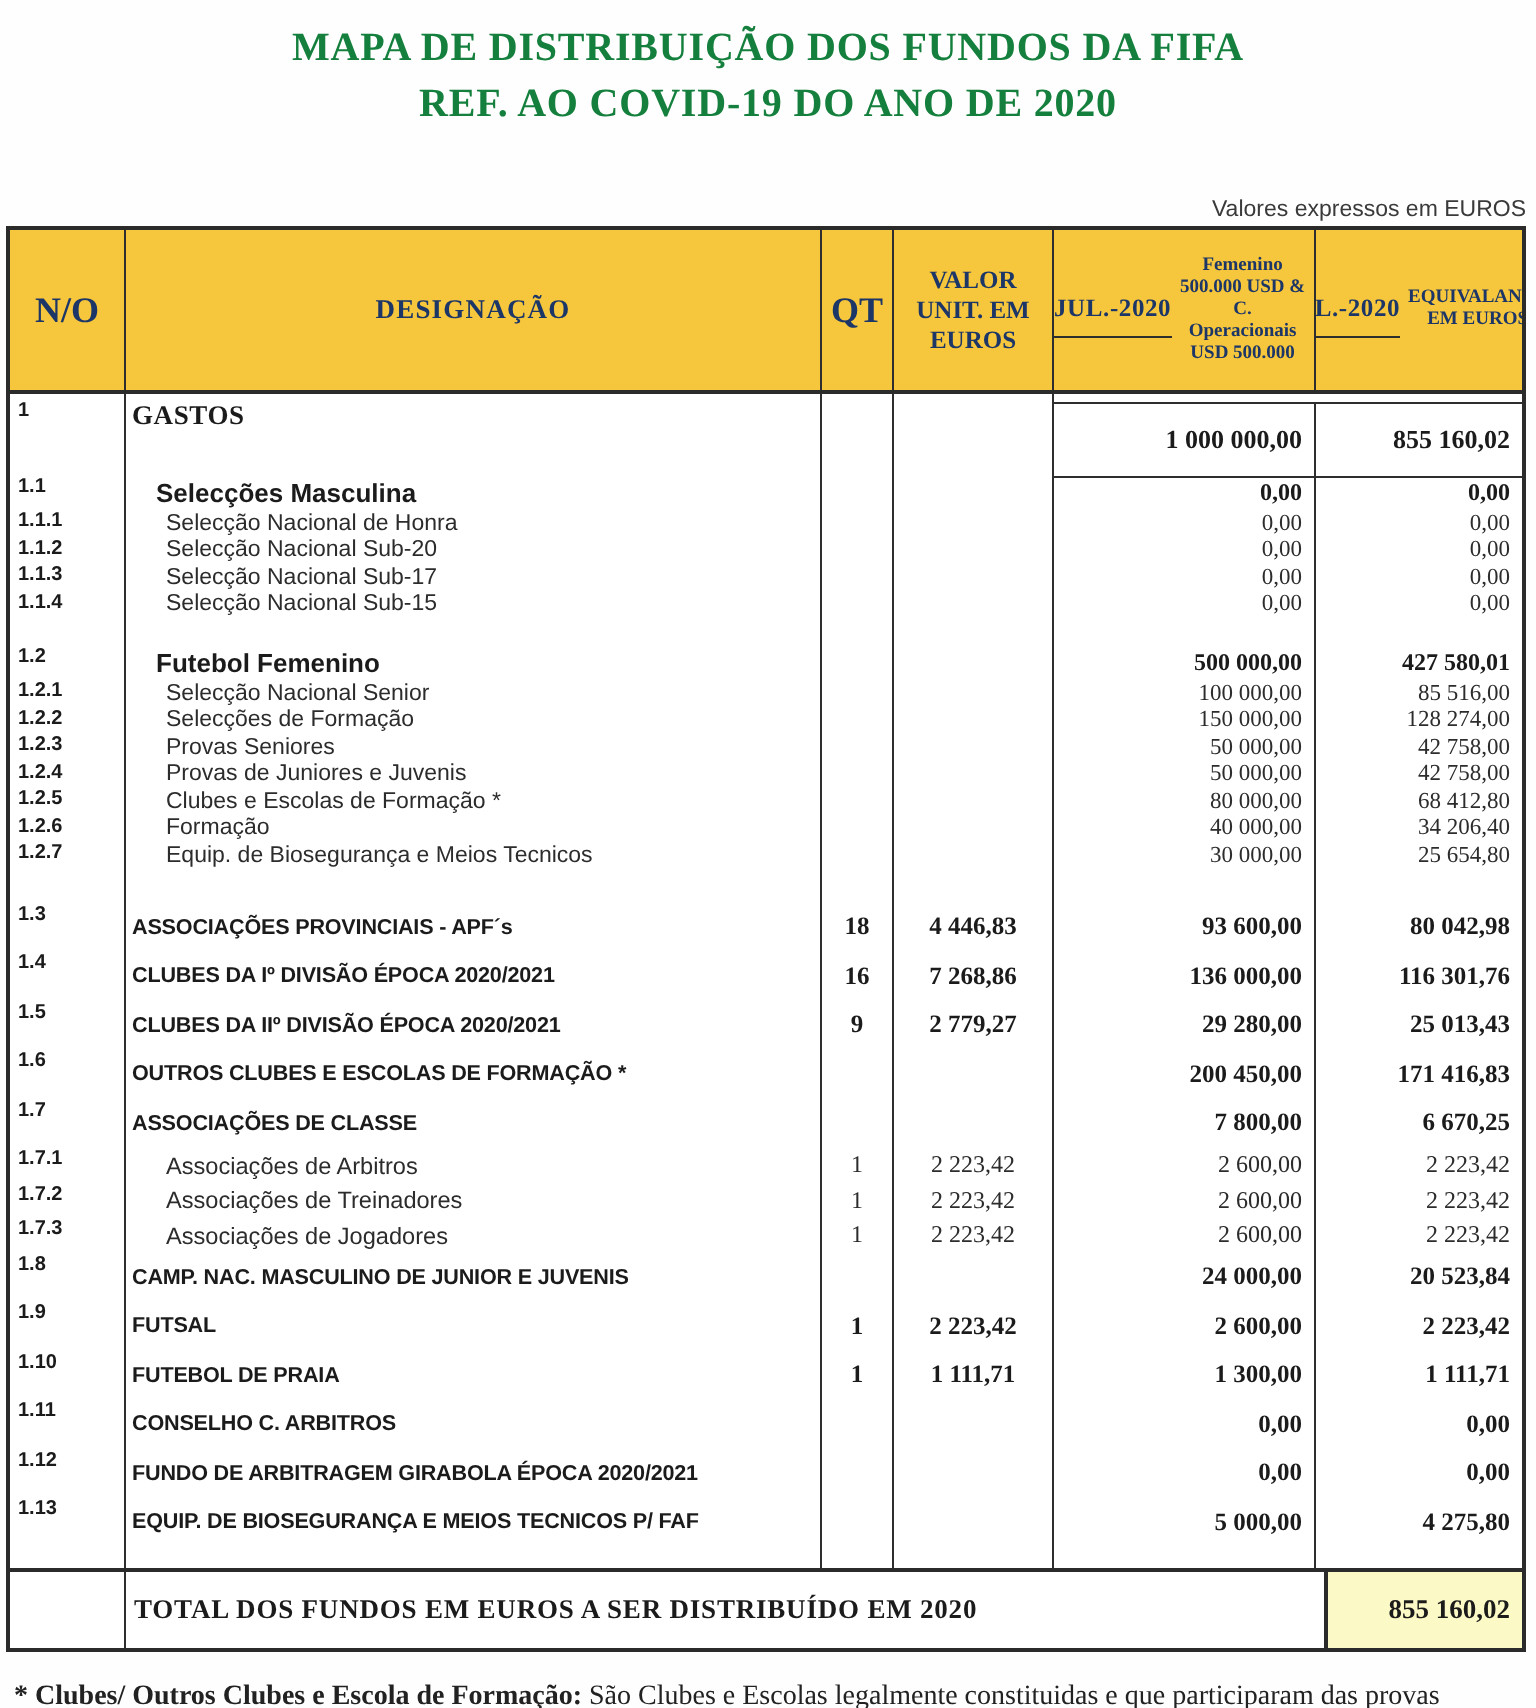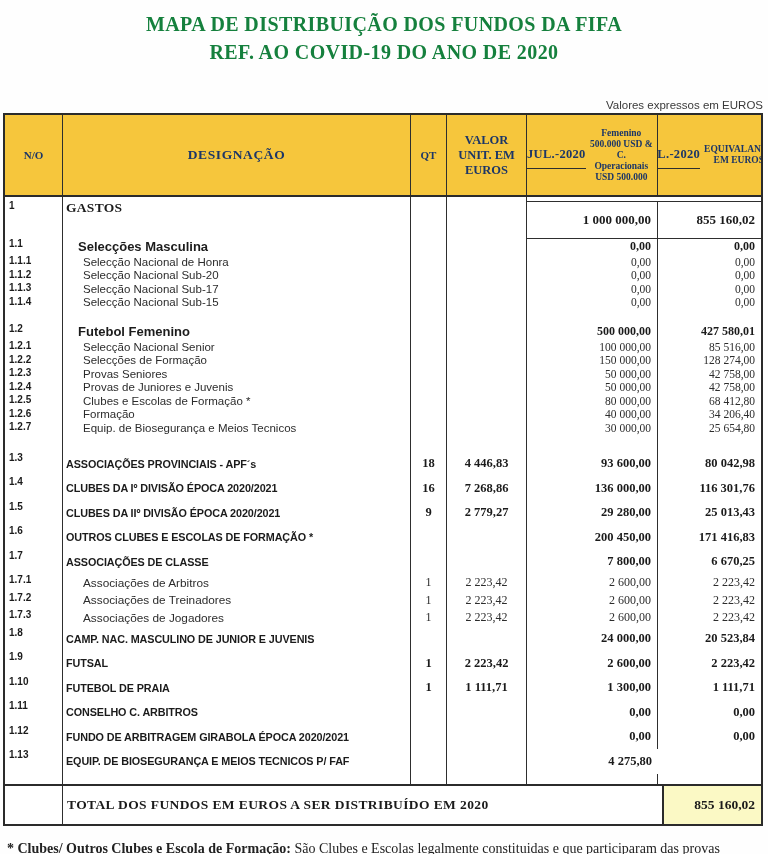--- a/index.html
+++ b/index.html
@@ -51,21 +51,21 @@
   .c:last-child{border-right:none;}
   
   .thead{
     background:var(--header-bg,#F6C63C);
     border-bottom:2.2px solid #2b2b2b;
     color:var(--header-text,#1C3667);
     font-family:"Liberation Serif",serif;
     font-weight:bold;
   }
   .thead .c{height:80px;display:flex;align-items:center;justify-content:center;text-align:center;}
-  .h-no,.h-qt{font-size:11px;}
+  .h-no,.h-qt{font-size:18px;}
   .h-designacao{font-size:13.5px;letter-spacing:.6px;}
   .h-valor{font-size:12.5px;white-space:normal;line-height:15px;padding:0 6px;}
   .h-jul{flex-direction:row;align-items:stretch;padding:0!important;}
   .h-jul-top{
     height:27px;border-bottom:1.5px solid #2e2e2e;
     display:flex;align-items:center;justify-content:center;
     font-size:12.5px;letter-spacing:.3px;
   }
   .h-jul-sub{
     flex:1;display:flex;align-items:center;justify-content:center;
@@ -399,20 +399,21 @@
           <div class="c cell-qt"></div>
           <div class="c cell-unit"></div>
           <div class="c cell-jul1">0,00</div>
           <div class="c cell-jul2">0,00</div>
         </div>
         <div class="grid trow r-caps">
           <div class="c cell-no">1.13</div>
           <div class="c cell-label">EQUIP. DE BIOSEGURANÇA E MEIOS TECNICOS P/ FAF</div>
           <div class="c cell-qt"></div>
           <div class="c cell-unit"></div>
+          <div class="c cell-jul1">5 000,00</div>
           <div class="c cell-jul2">4 275,80</div>
         </div>
         <div class="grid trow spacer" style="height: 10px;">
           <div class="c cell-no"></div>
           <div class="c cell-label"></div>
           <div class="c cell-qt"></div>
           <div class="c cell-unit"></div>
           <div class="c cell-jul1"></div>
           <div class="c cell-jul2"></div>
         </div>

